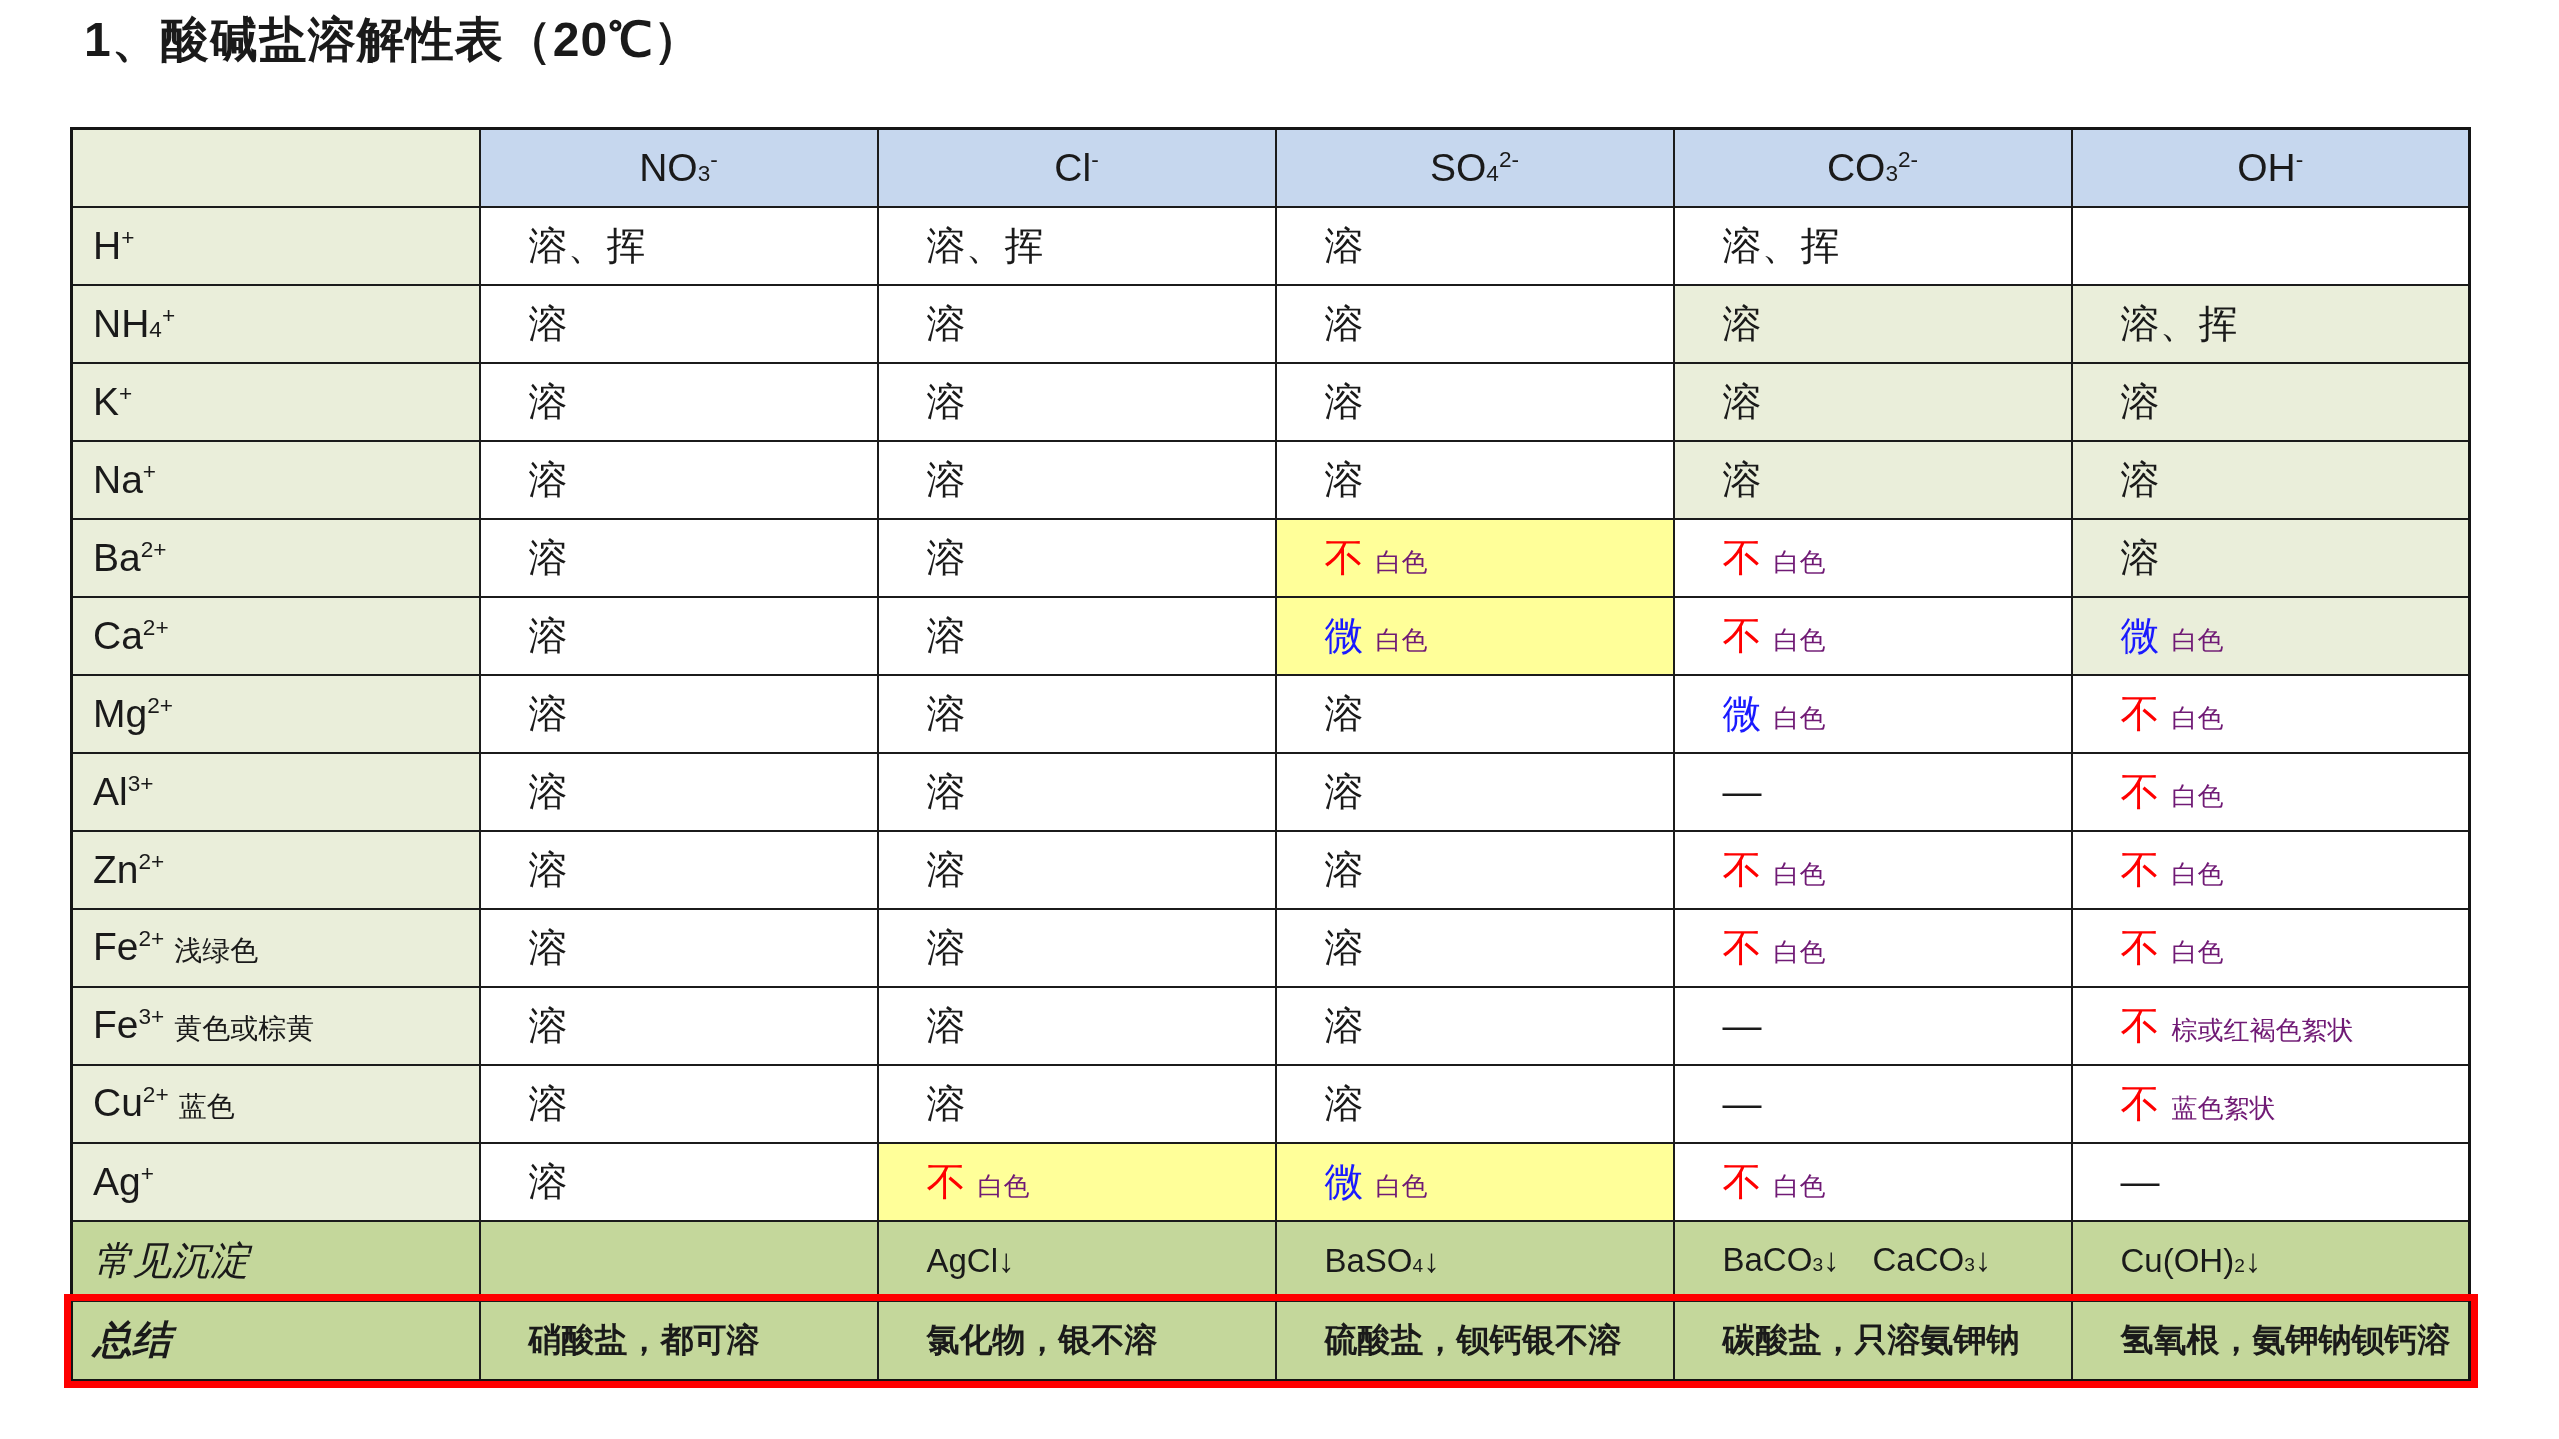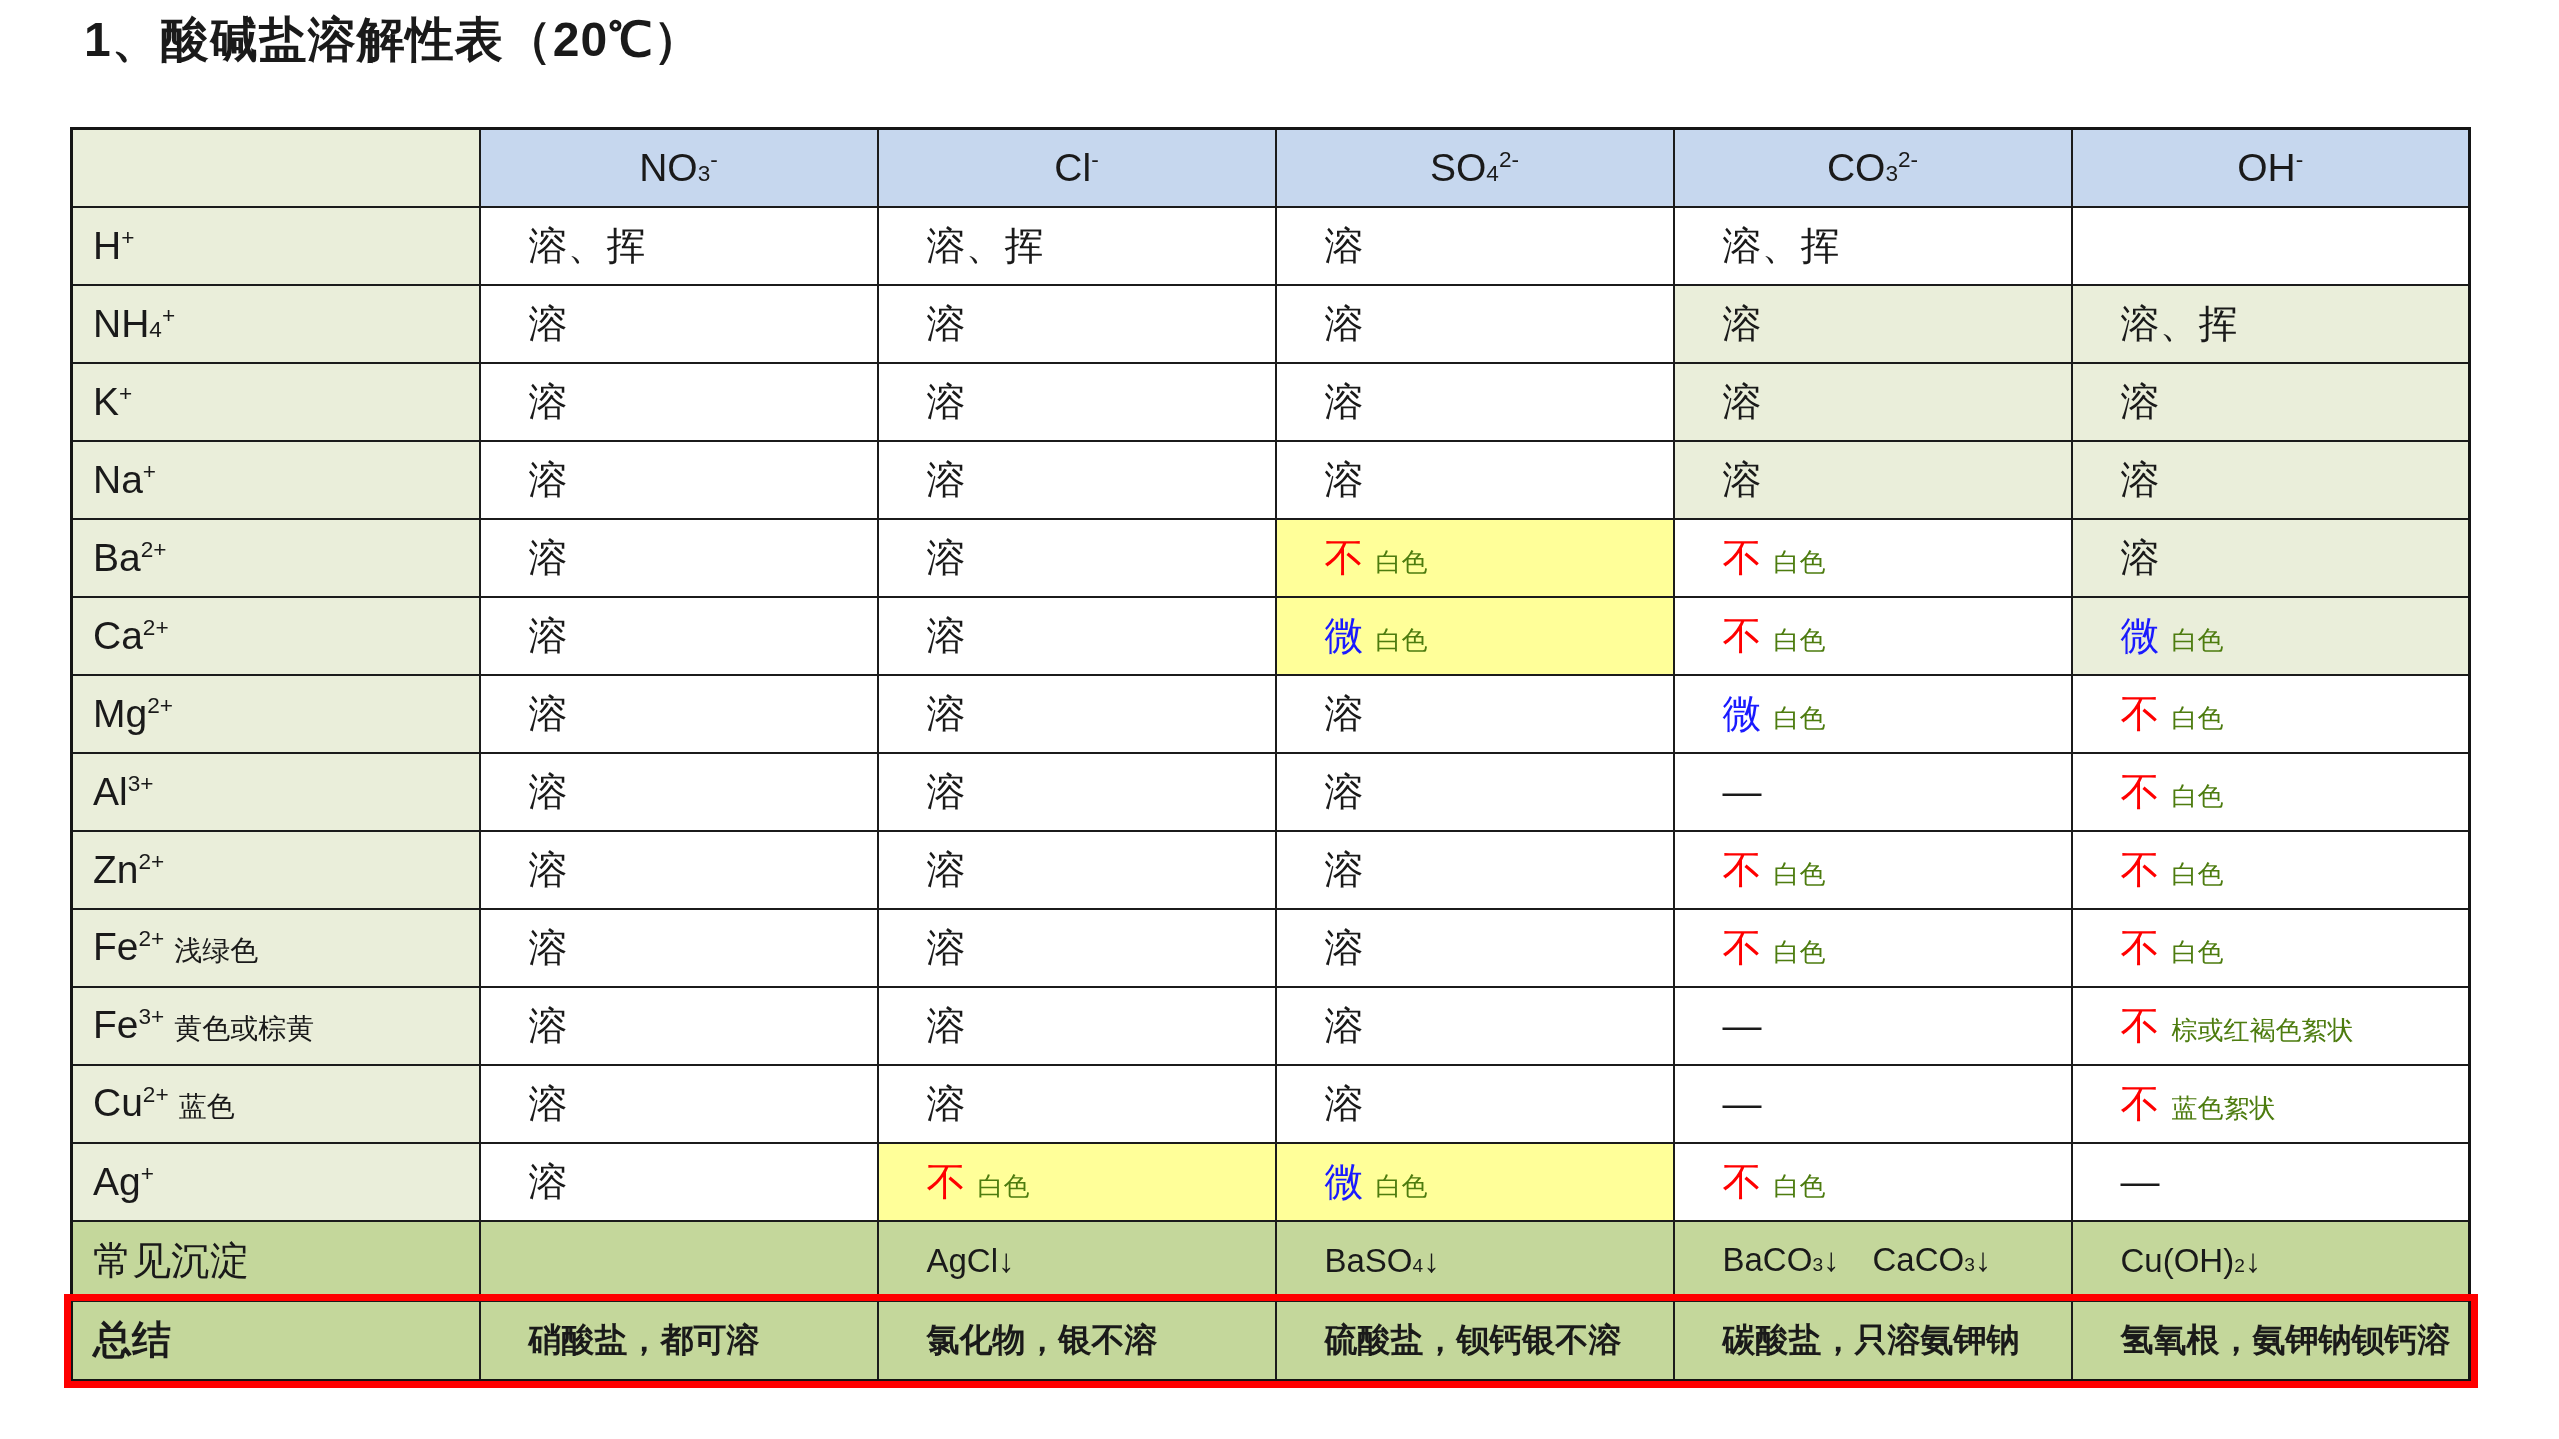--- a/index.html
+++ b/index.html
@@ -46,37 +46,37 @@
     background:var(--header-blue);
     font-size:39px;
     text-align:center;
   }
   th.rowlabel{
     background:var(--light-green);
     text-align:left;
     padding-left:20px;
     font-size:39px;
   }
-  tr.precipitates th.rowlabel, tr.summary th.rowlabel{background:var(--olive);}
+  tr.precipitates th.rowlabel, tr.summary th.rowlabel{background:var(--olive);font-style:italic;}
   tr.summary th.rowlabel{font-weight:bold;}
   .labelnote{font-size:28px;margin-left:10px;}
   td.cell{
     background:#ffffff;
     text-align:left;
     padding-left:48px;
     font-size:39px;
   }
   td.cell.bg-yellow{background:var(--yellow);}
   td.cell.bg-green{background:var(--light-green);}
   td.cell.olive{background:var(--olive);}
   tr.precipitates td.cell{font-size:33px;}
   tr.summary td.cell{font-size:33px;font-weight:bold;}
   .val.v-red{color:var(--red);}
   .val.v-blue{color:var(--blue);}
-  .cellnote{font-size:26px;margin-left:12px;color:#4d7c0f;}
+  .cellnote{font-size:26px;margin-left:12px;color:#701a75;}
   sup{font-size:58%;vertical-align:super;line-height:0;}
   sub{font-size:58%;vertical-align:-12%;line-height:0;}
   .summary-box{
     position:absolute;
     box-sizing:border-box;
     border:7px solid var(--box-red);
     pointer-events:none;
   }
 </style>
 </head>

